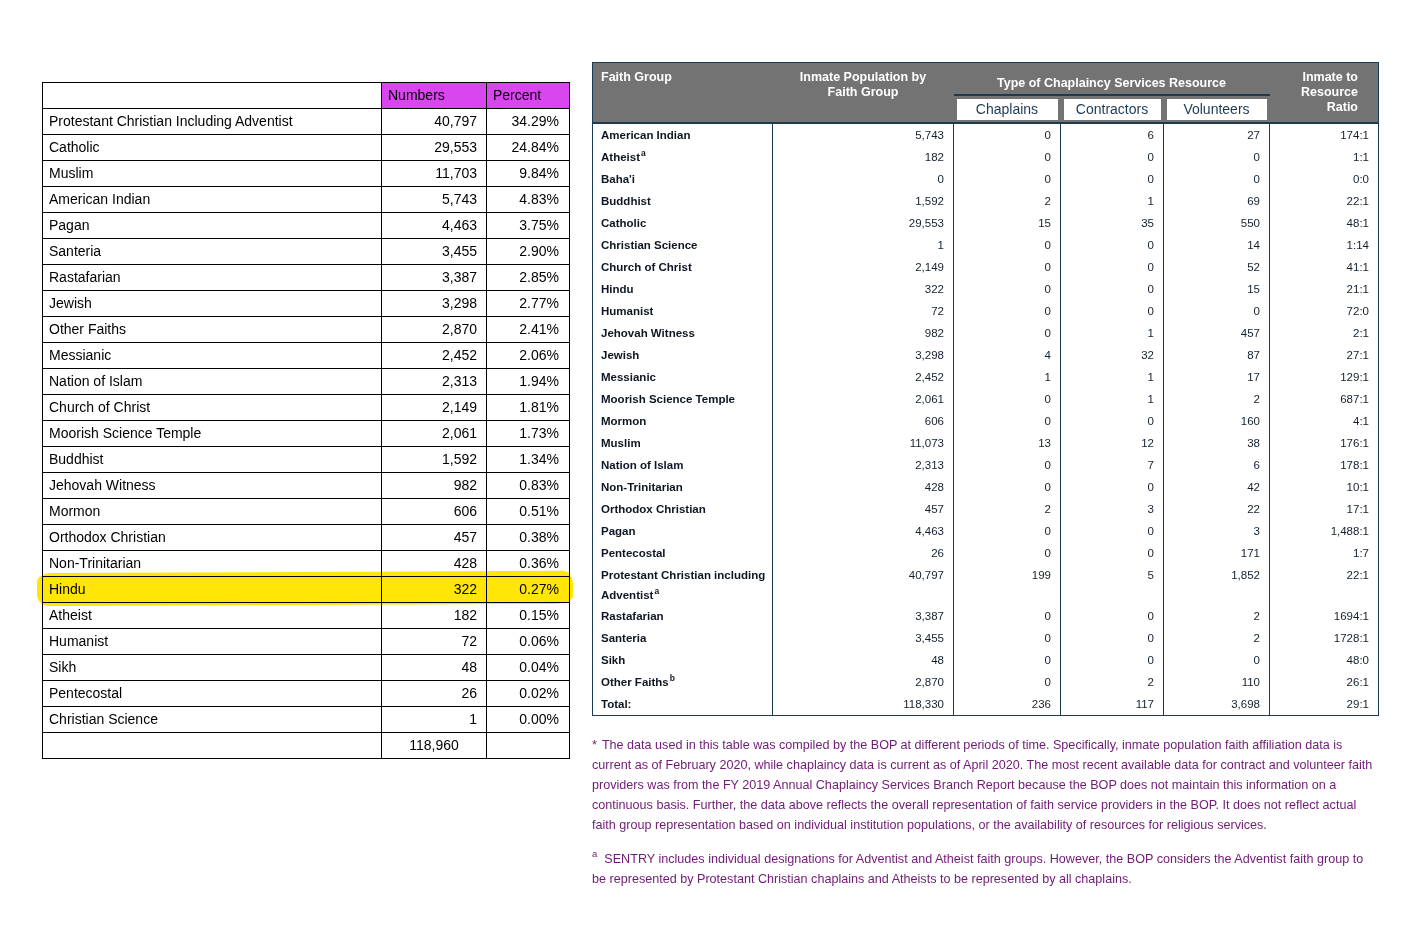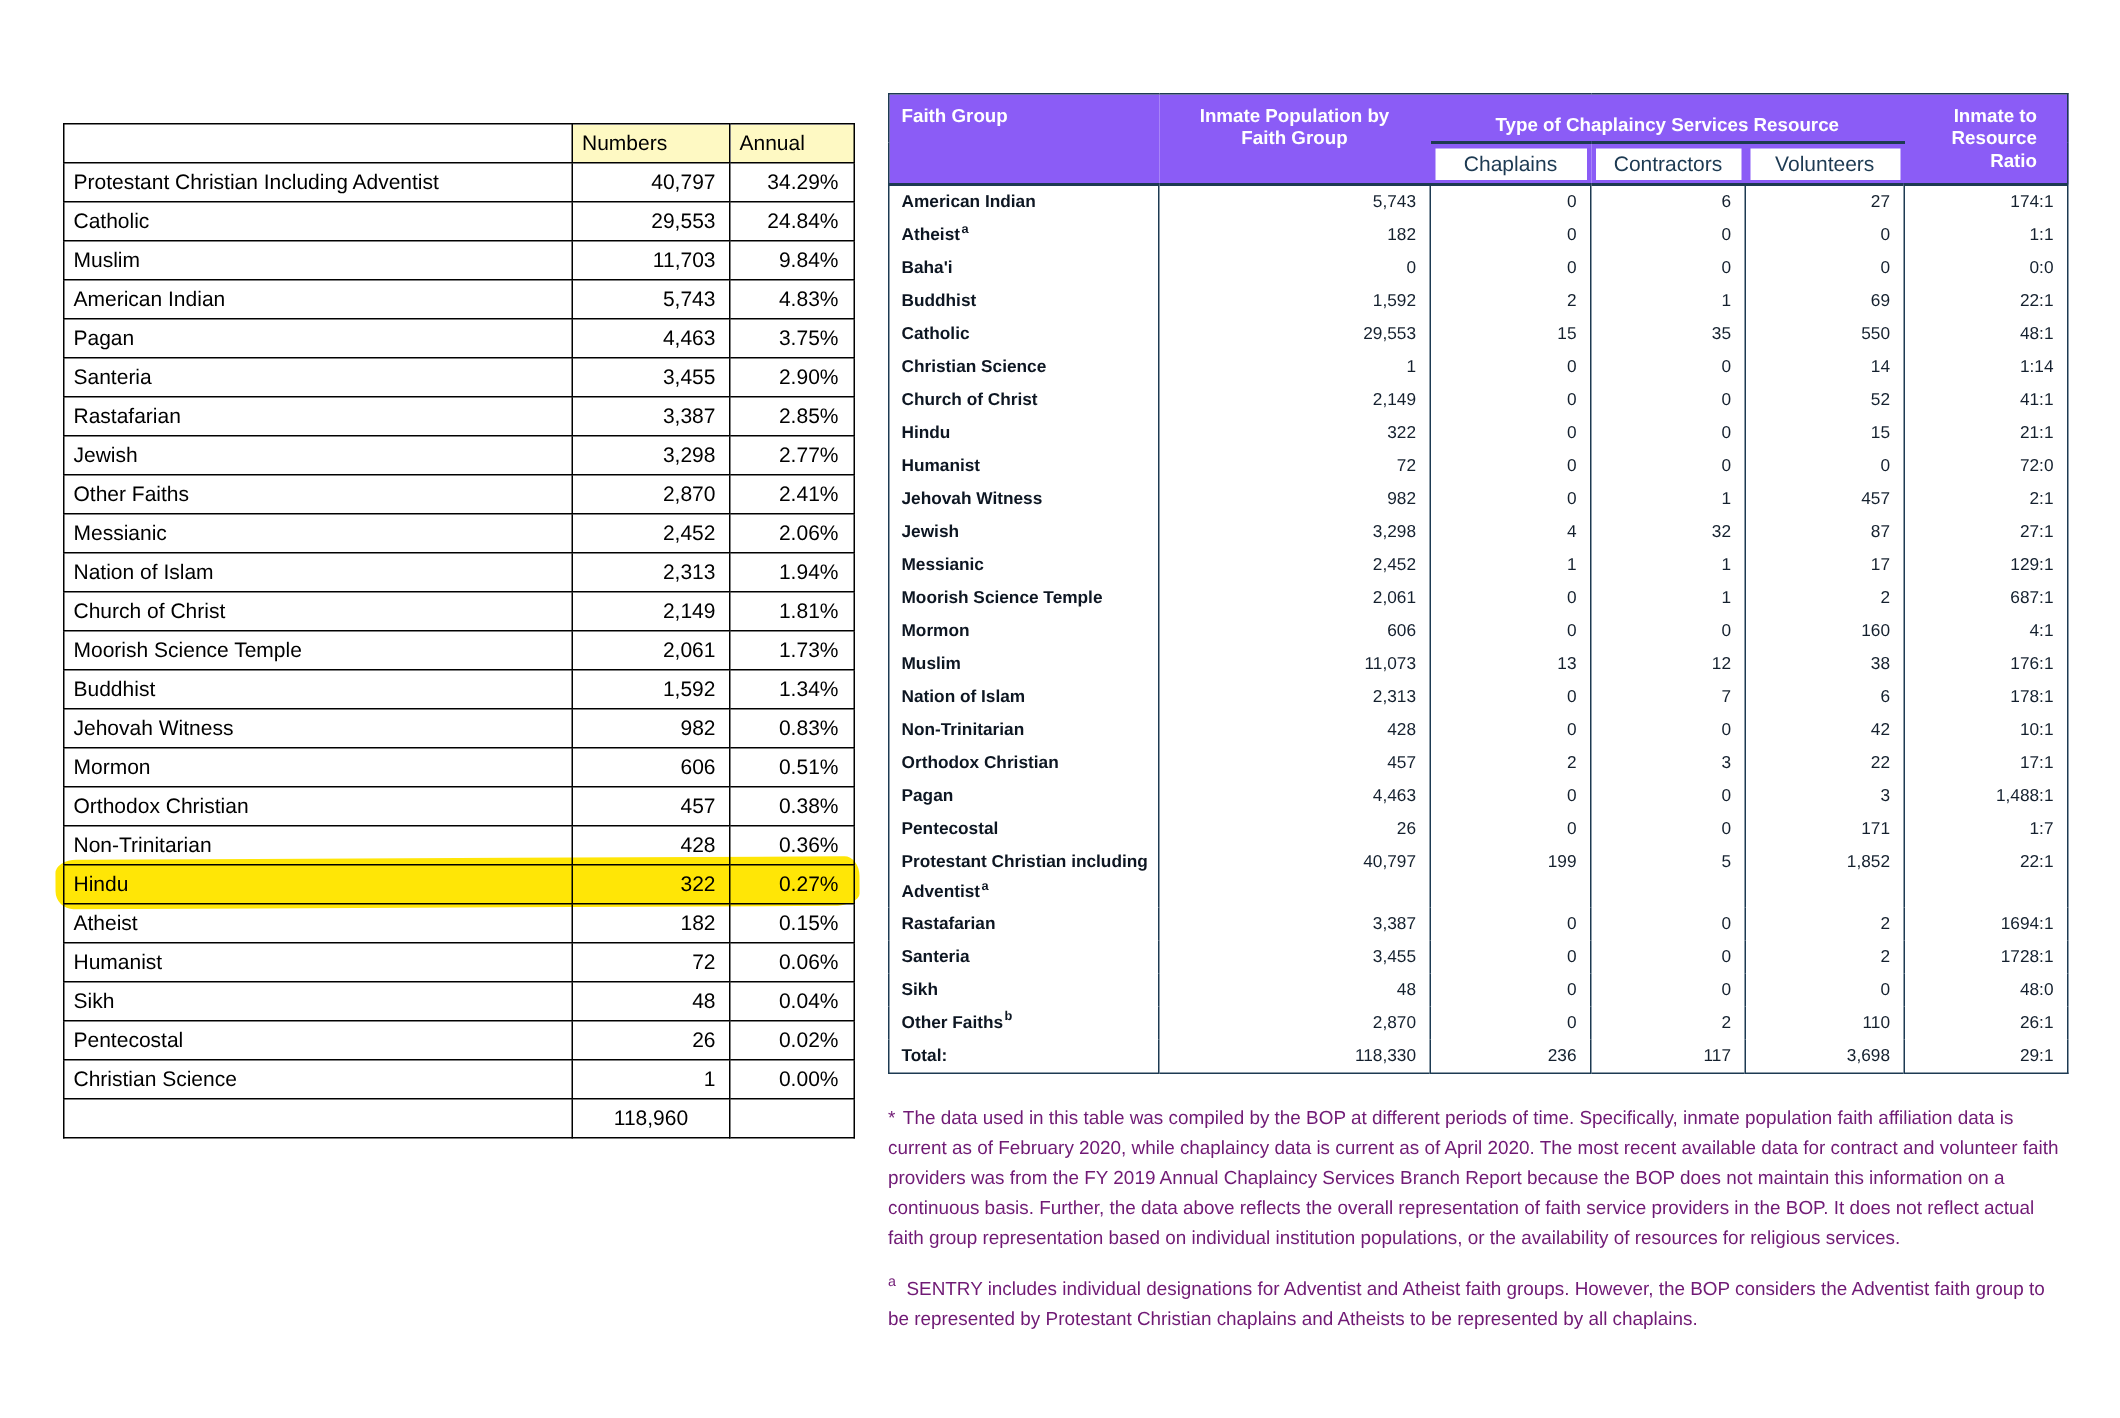--- a/index.html
+++ b/index.html
@@ -20,39 +20,39 @@
   table.ltable {
     position:relative; z-index:1;
     border-collapse:collapse; table-layout:fixed; width:527px;
   }
   .ltable col.lc1 { width:339px; } .ltable col.lc2 { width:105px; } .ltable col.lc3 { width:83px; }
   .ltable th, .ltable td {
     border:1px solid #000000; height:25px; padding:0;
     font-size:14px; color:#000; font-weight:400; line-height:25px;
     white-space:nowrap; overflow:hidden;
   }
-  .ltable thead th { background:#fef9c3; text-align:left; padding-left:6px; }
+  .ltable thead th { background:#d946ef; text-align:left; padding-left:6px; }
   .ltable thead th.c-empty { background:#ffffff; }
   .ltable td.c-name { text-align:left; padding-left:6px; }
   .ltable td.c-num  { text-align:right; padding-right:9px; }
   .ltable td.c-pct  { text-align:right; padding-right:10px; }
   .ltable tr.hl td  { background:#ffe606; }
   .ltable tfoot td.c-num { text-align:center; padding-right:0; }
 
   
   .right-wrap { position:absolute; left:592px; top:62px; width:786px; }
   table.rtable {
     border-collapse:collapse; table-layout:fixed; width:786px;
     border:1px solid #1d3a52;
   }
   .rtable col.rc1 { width:180px; } .rtable col.rc2 { width:181px; }
   .rtable col.rc3 { width:107px; } .rtable col.rc4 { width:103px; }
   .rtable col.rc5 { width:106px; } .rtable col.rc6 { width:109px; }
   .rtable thead th {
-    background:#8b5cf6; color:#ffffff; font-size:12.5px; font-weight:700;
+    background:#737373; color:#ffffff; font-size:12.5px; font-weight:700;
     padding:0; vertical-align:top; border-bottom:2px solid #1d3a52;
   }
   .rtable th.h-faith { text-align:left; padding:7px 0 0 8px; }
   .rtable th.h-pop   { text-align:center; padding:7px 26px 0; line-height:15px; }
   .rtable th.h-type  { text-align:center; padding-top:13px; height:32px; }
   .rtable th.h-ratio { text-align:right; padding:7px 20px 0; line-height:15px;margin-top:20px; }
   .rtable th.h-sub   { height:27px; font-weight:400; }
   .sub-box {
     margin:3px 3px 2px; height:21px; line-height:21px;
     background:#ffffff; color:#1d3a52; font-size:14px; font-weight:400;
@@ -85,21 +85,21 @@
   <table class="ltable">
     <colgroup>
         <col class="lc1">
         <col class="lc2">
         <col class="lc3">
       </colgroup>
     <thead>
       <tr>
         <th class="c-empty"></th>
         <th>Numbers</th>
-        <th>Annual</th>
+        <th>Percent</th>
       </tr>
     </thead>
     <tbody>
 
         <tr>
           <td class="c-name">Protestant Christian Including Adventist</td>
           <td class="c-num">40,797</td>
           <td class="c-pct">34.29%</td>
         </tr>
 

